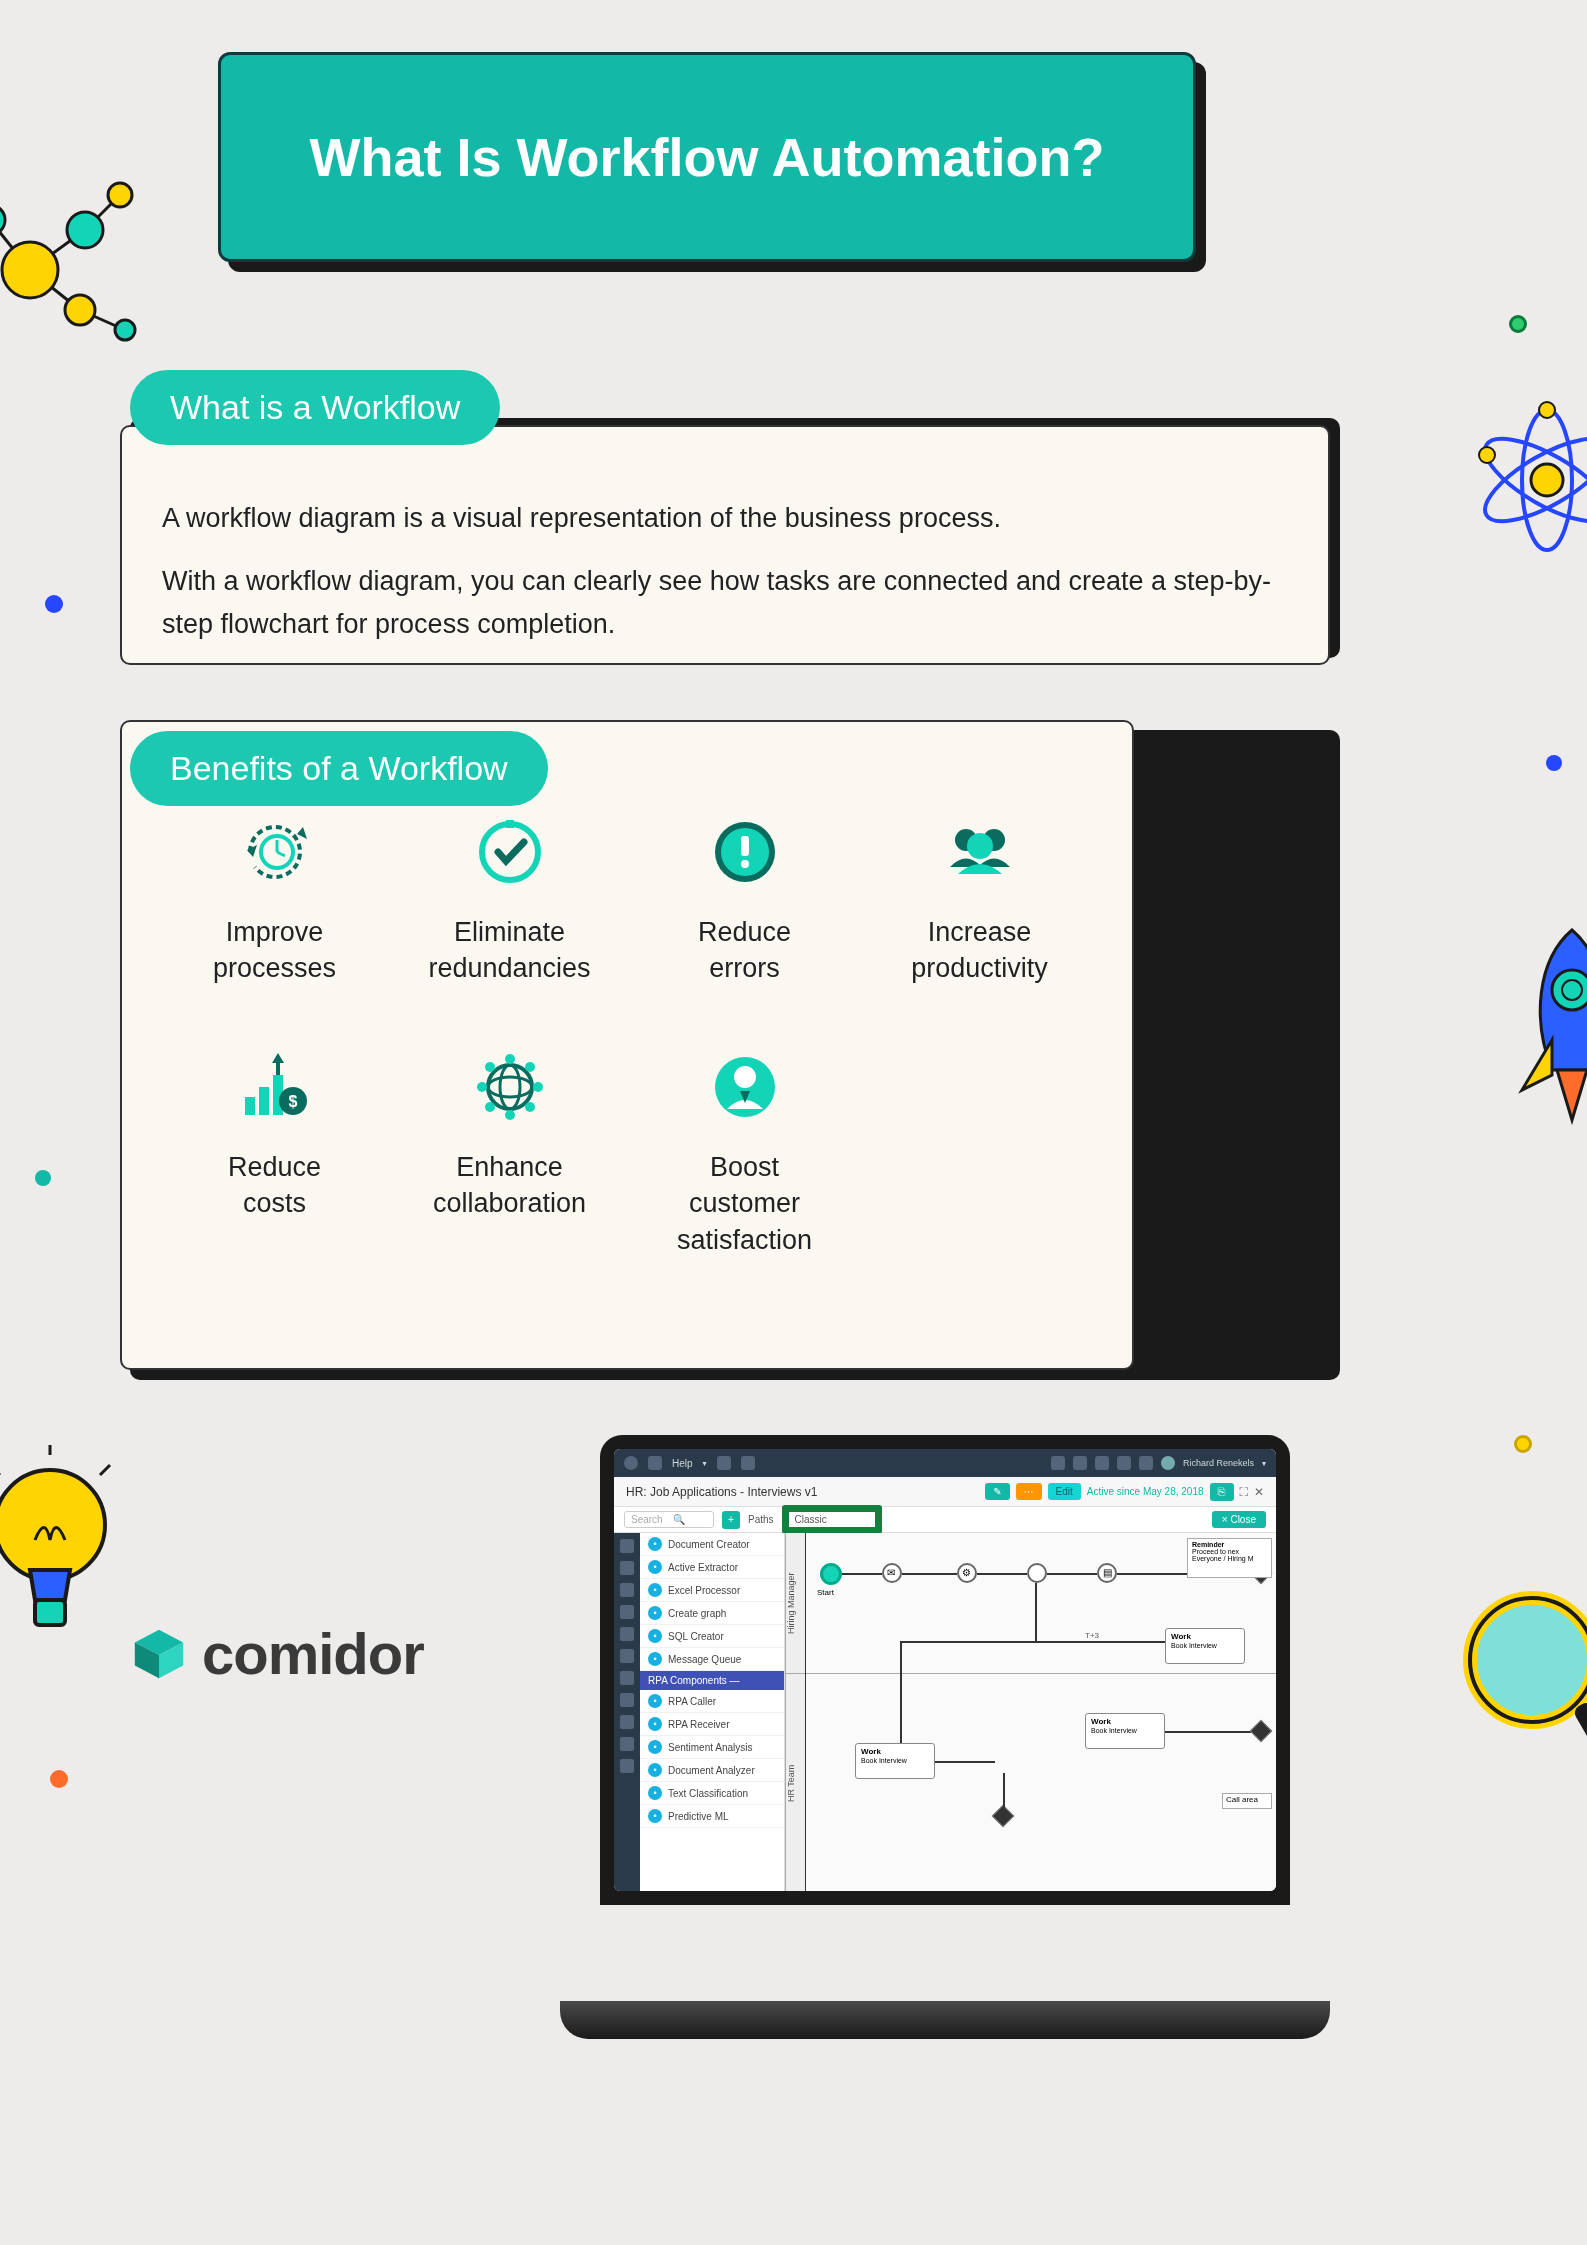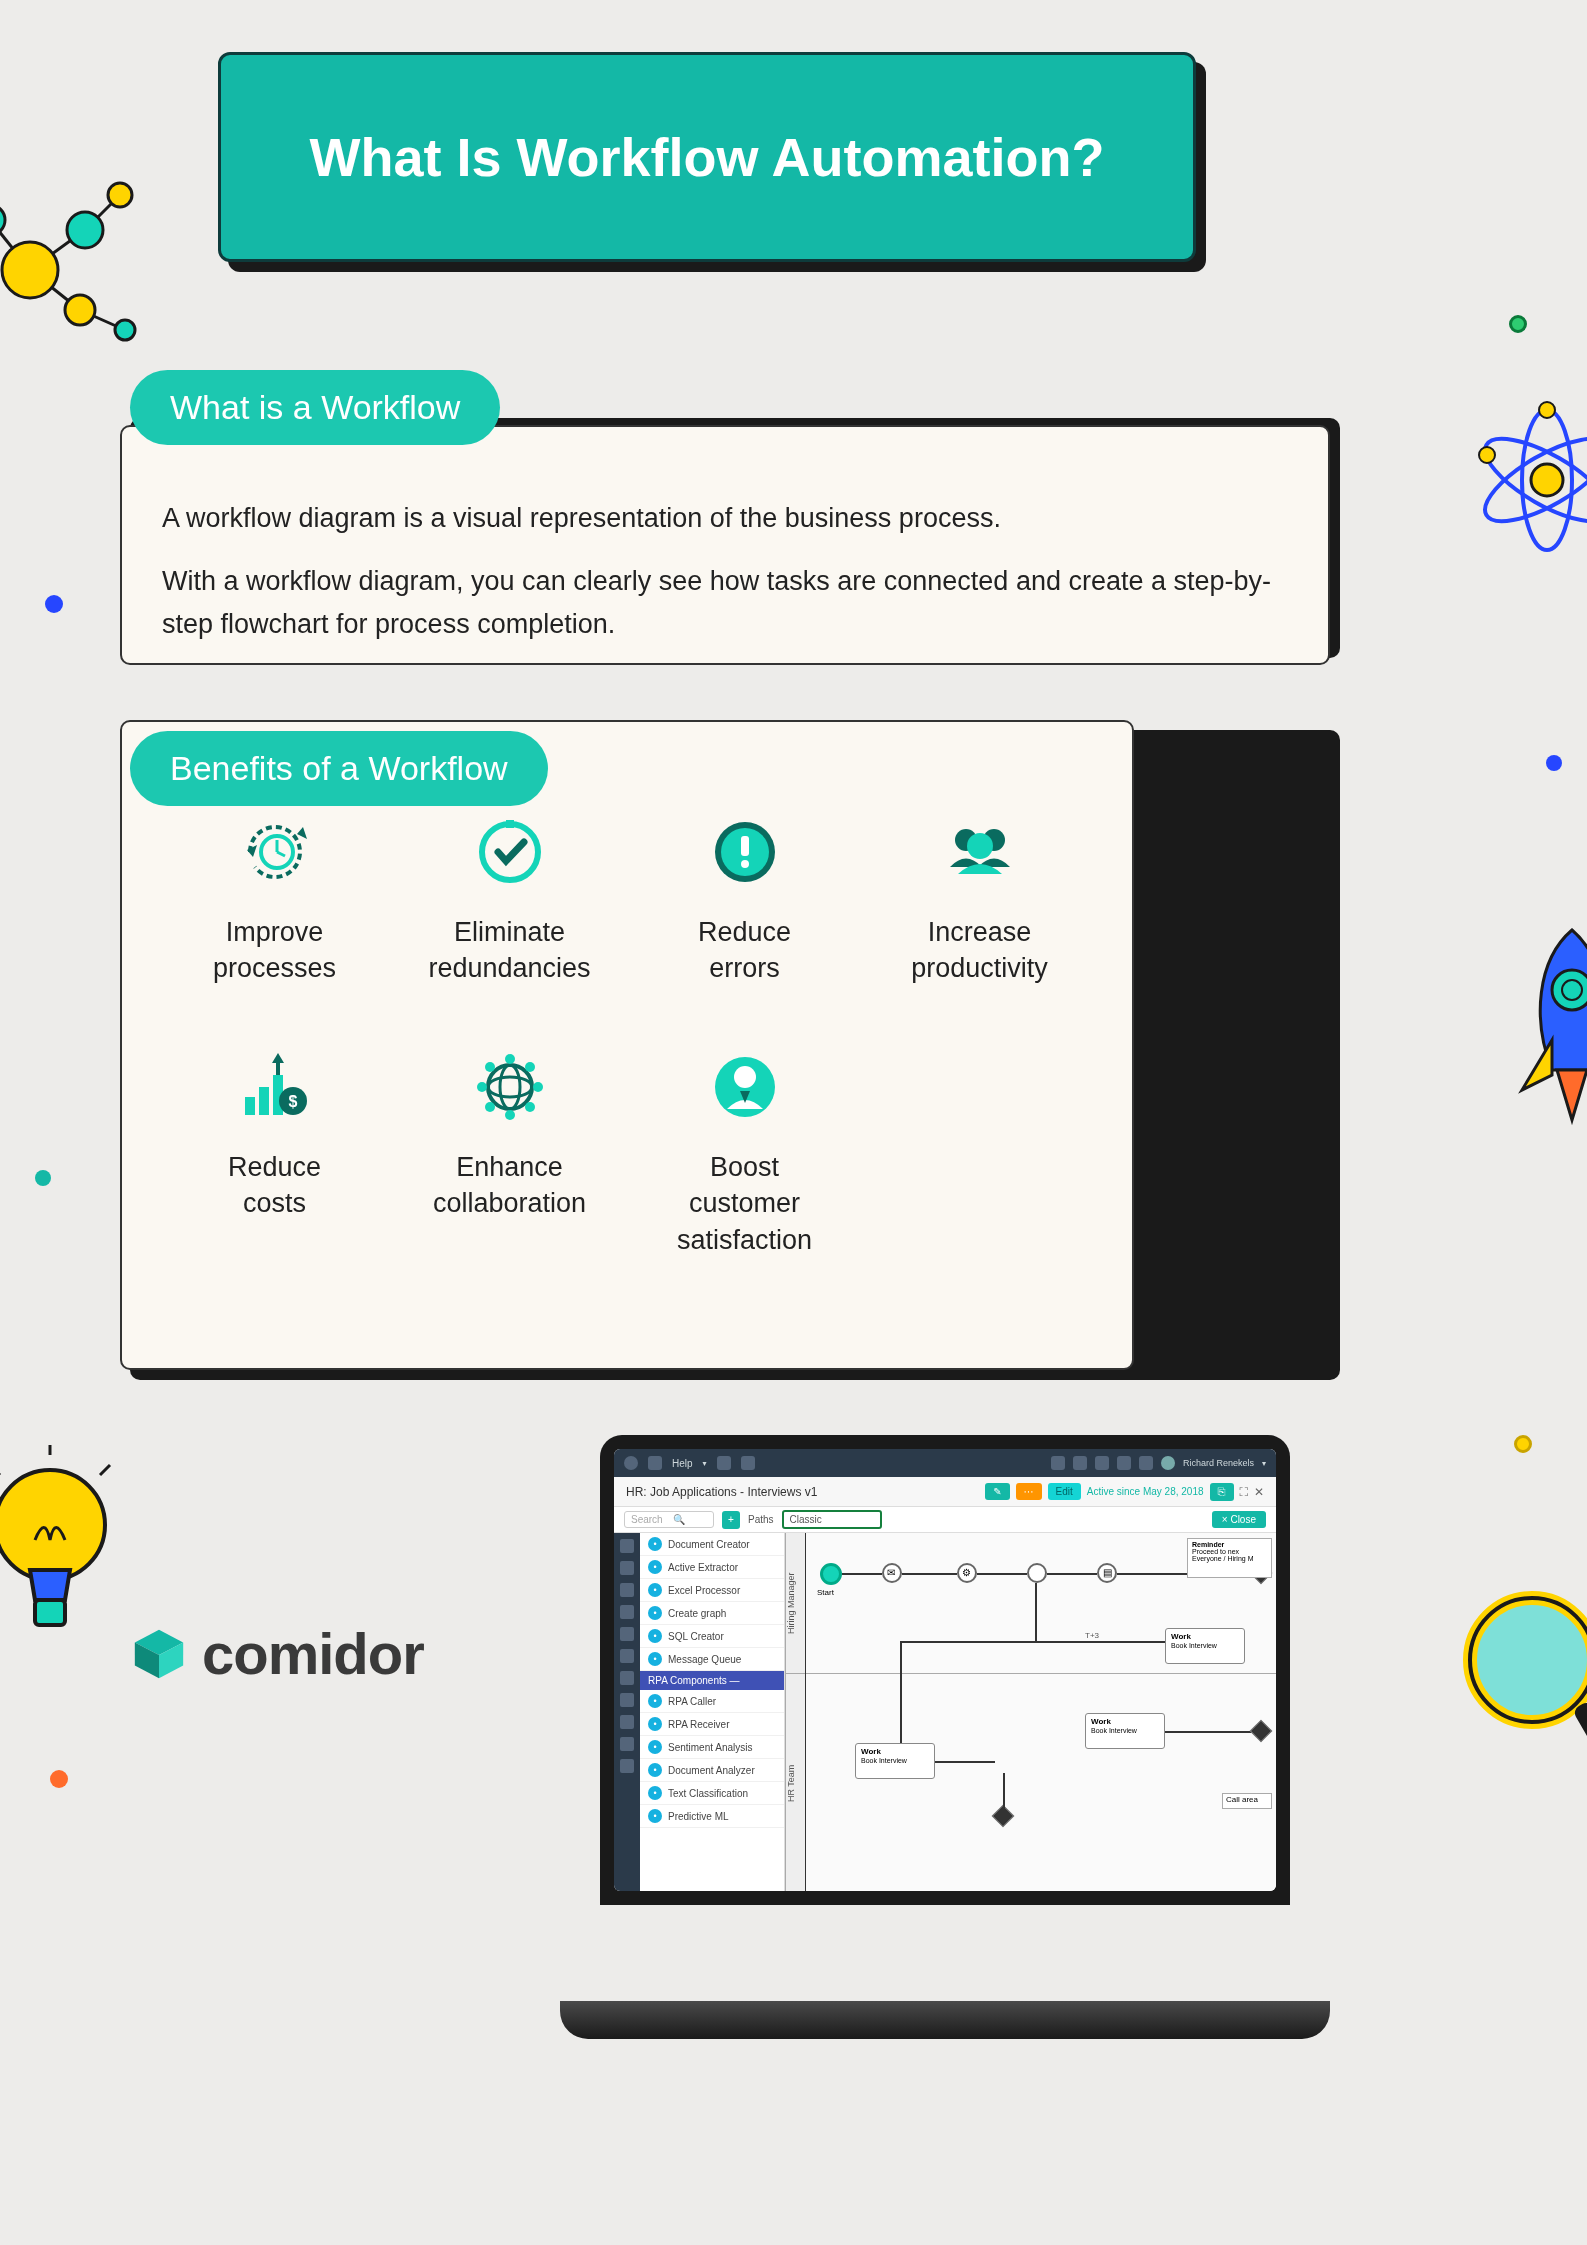--- a/index.html
+++ b/index.html
@@ -163,21 +163,21 @@
   }
   .titlebar .sp { margin-left: auto; display:flex; gap:6px; align-items:center;}
   .btn { padding: 3px 8px; border-radius: 3px; font-size: 10px; color:#fff;}
   .toolbar2 {
     height: 26px;
     border-bottom: 1px solid #ddd;
     display:flex; align-items:center; padding: 0 10px; gap:8px;
     font-size:10px; color:#555;
   }
   .toolbar2 .search { border:1px solid #ccc; border-radius:3px; padding:2px 6px; width:90px; background:#fff;}
-  .toolbar2 .sel { border:2px solid #15803d; border-radius:3px; padding:2px 6px; width:100px; background:#fff;}
+  .toolbar2 .sel { border:7px solid #15803d; border-radius:3px; padding:2px 6px; width:100px; background:#fff;}
   .toolbar2 .closebtn { margin-left:auto; background:#14b8a6; color:#fff; padding:3px 10px; border-radius:3px;}
   .appbody { position:absolute; top:84px; bottom:0; left:0; right:0; display:flex;}
   .leftsb { width: 26px; background:#2b3a4a; display:flex; flex-direction:column; gap:8px; padding:6px 0; align-items:center;}
   .leftsb span { width:14px; height:14px; background:#54657a; border-radius:2px;}
   .panel { width: 145px; border-right:1px solid #ddd; background:#fff; overflow:hidden;}
   .panel .item { display:flex; align-items:center; gap:6px; padding:4px 8px; font-size:10px; color:#444; border-bottom:1px solid #f0f0f0;}
   .panel .item .dot { width:14px; height:14px; border-radius:50%; background:#16b1e0; color:#fff; display:flex;align-items:center;justify-content:center; font-size:9px;}
   .panel .hdr { background:#3f51b5; color:#fff; padding:4px 8px; font-size:10px;}
   .canvas { flex:1; background:#fafafa; position:relative; }
   .lane { position:absolute; left:0; right:0; border-bottom:1px solid #aaa;}

